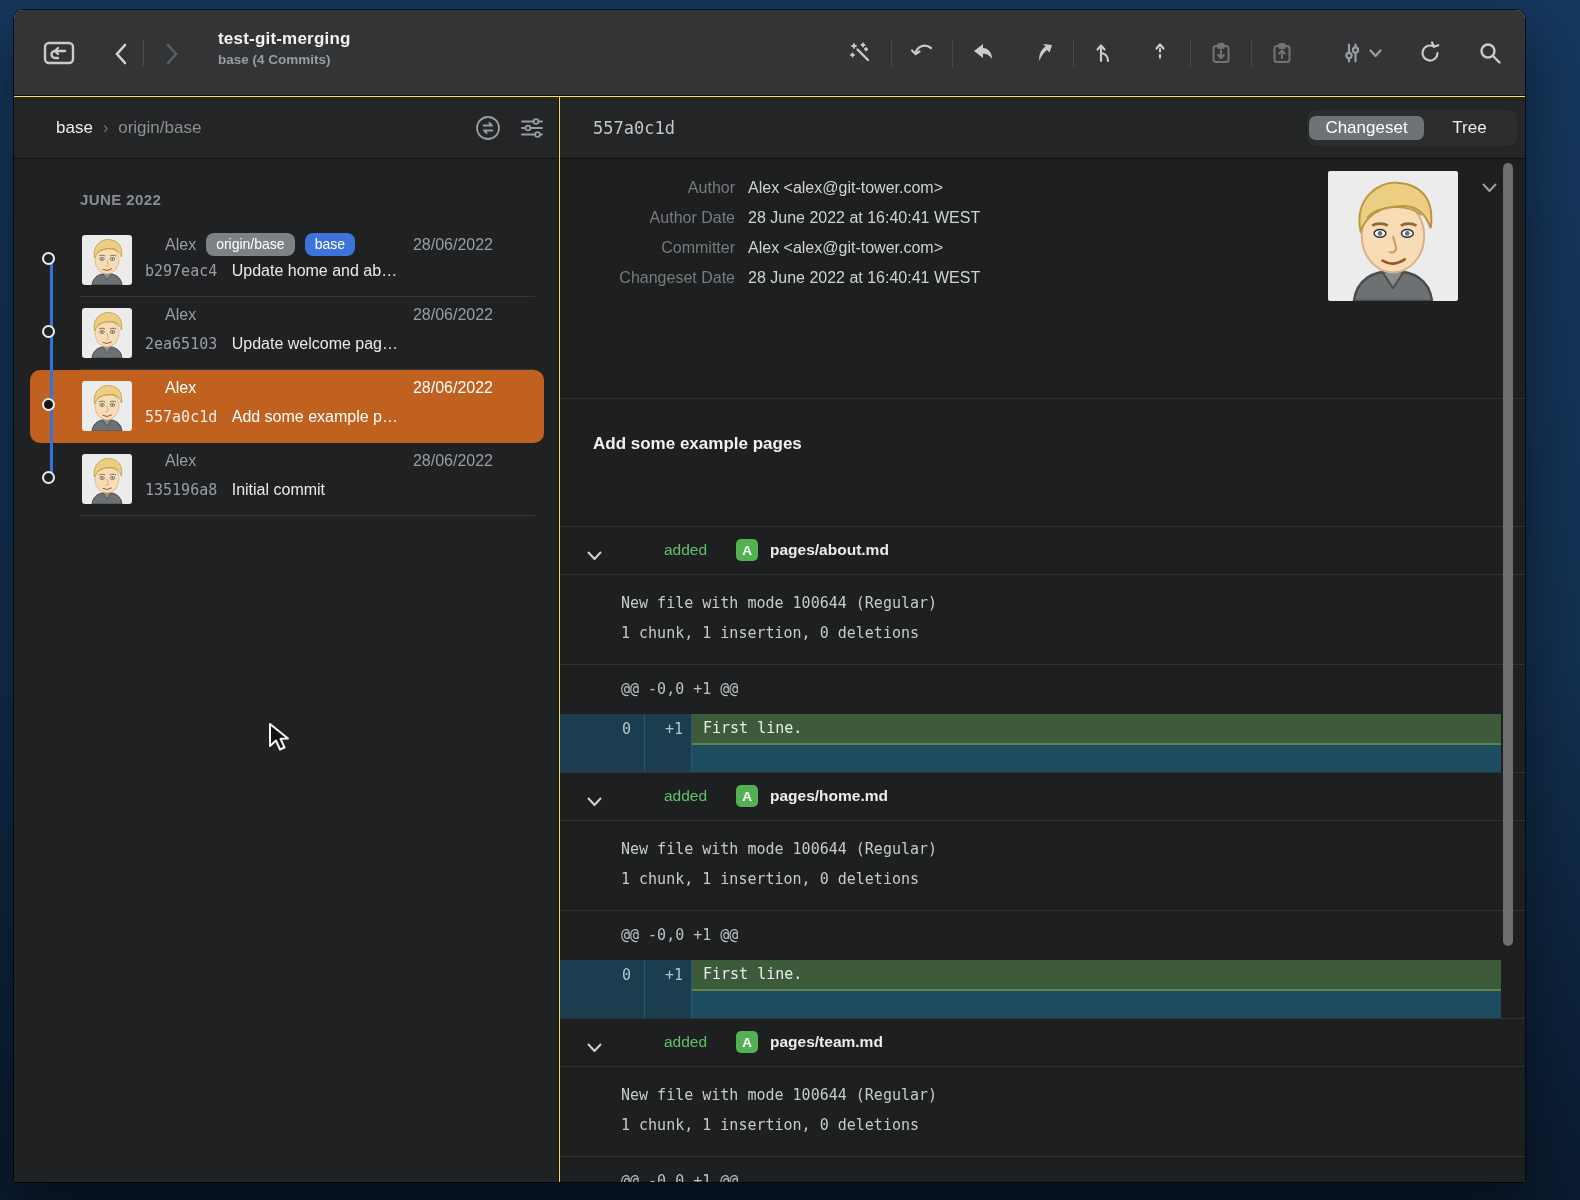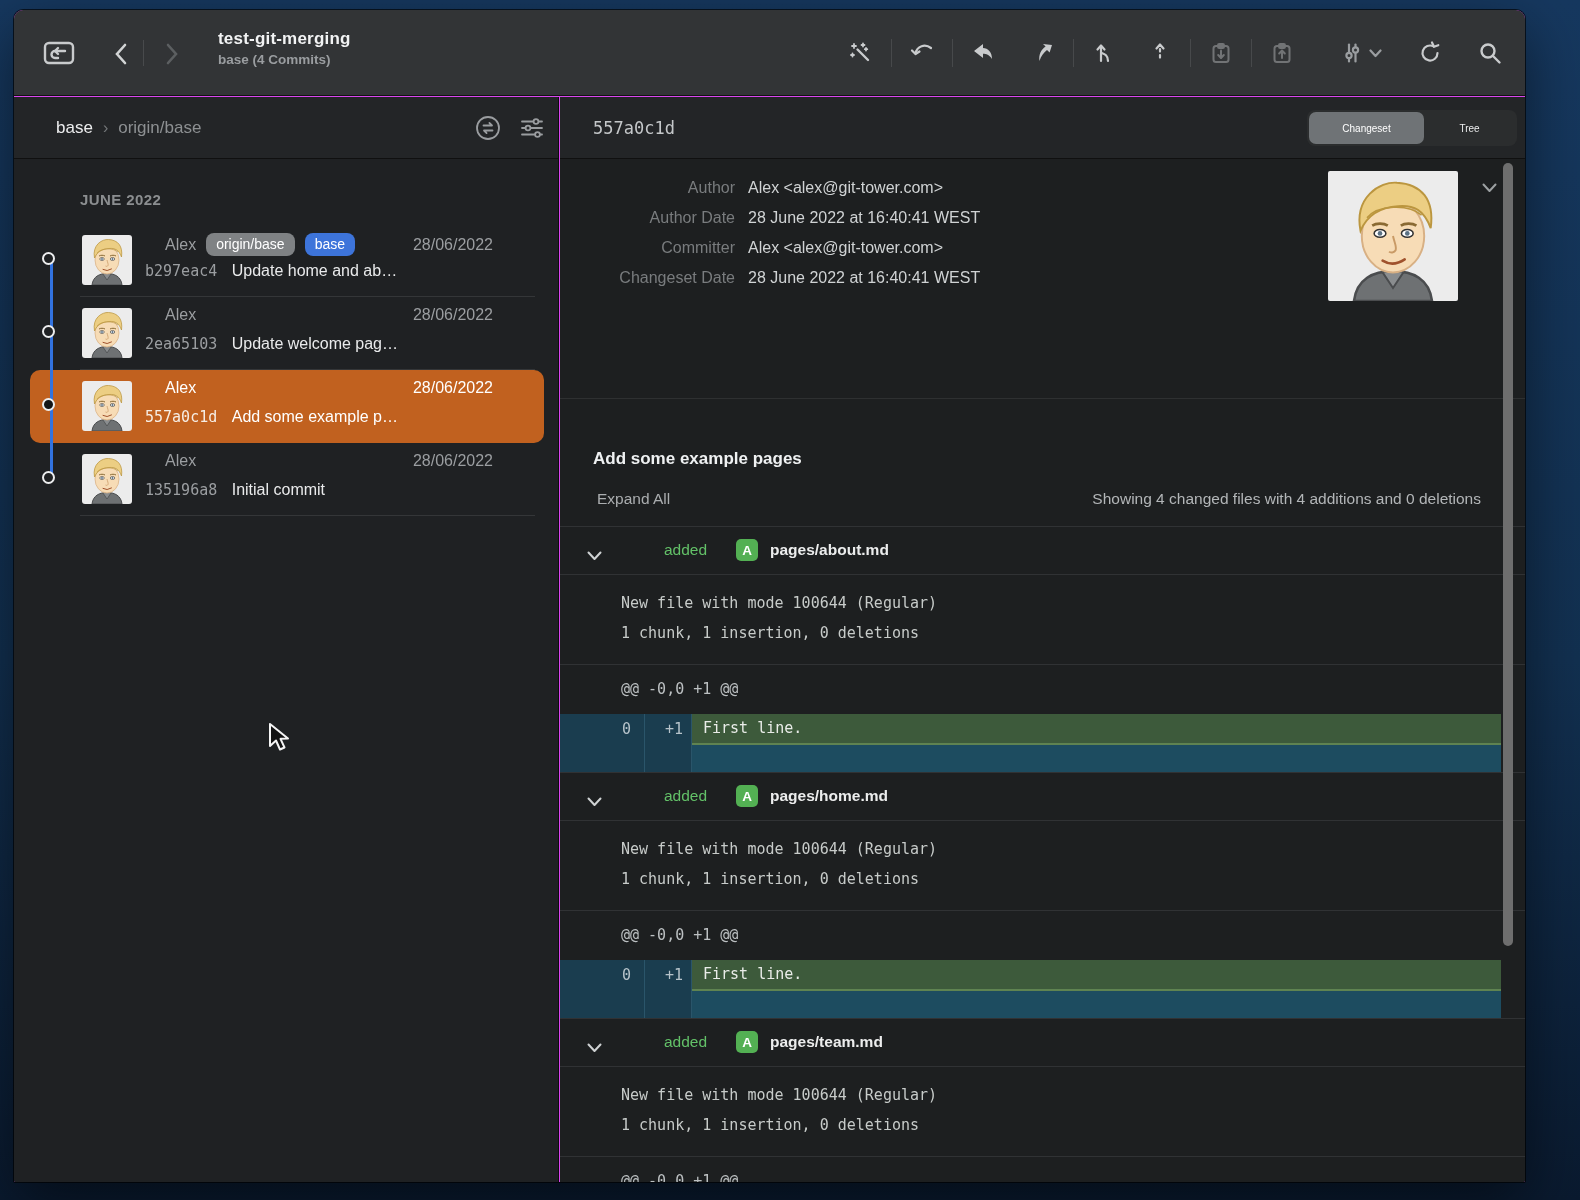--- a/index.html
+++ b/index.html
@@ -6,21 +6,21 @@
   html,body { width:1580px; height:1200px; overflow:hidden; }
   body {
     font-family:"Liberation Sans", sans-serif;
     background:linear-gradient(180deg,#16385f 0%, #123050 55%, #0a1a2f 100%);
     position:relative; color:#e8e9ea;
   }
   .mono { font-family:"DejaVu Sans Mono", monospace; }
 
   .window {
     position:absolute; left:14px; top:10px; width:1511px; height:1172px;
-    background:#d946ef; border-radius:9px 9px 1px 1px; overflow:hidden;
+    background:#fde047; border-radius:9px 9px 1px 1px; overflow:hidden;
     box-shadow:0 0 0 1px rgba(0,0,0,.65), 0 20px 60px rgba(0,0,0,.5);
   }
 
   
   .titlebar { position:absolute; top:0; left:0; right:0; height:86px; background:#323436; border-bottom:1px solid #121212; }
   .tb-icon { display:inline-flex; align-items:center; justify-content:center; }
   .tb-icon svg { display:block; }
   .folder-btn { position:absolute; left:28px; top:29px; }
   .nav-back { position:absolute; left:100px; top:33px; }
   .nav-sep  { position:absolute; left:129px; top:30px; width:1px; height:26px; background:#484a4c; }
@@ -64,34 +64,34 @@
   .commit-row.selected .hash { color:#f6ede4; }
   .badge { font-size:14px; line-height:1; padding:4px 10px 5px; border-radius:8px; color:#fff; white-space:nowrap; }
   .badge.remote { background:#7f8284; }
   .badge.local  { background:#3d74da; }
 
   
   .panel { position:absolute; top:87px; left:546px; right:0; bottom:0; background:#1d1f20; }
   .panel-header { position:relative; height:62px; background:#232527; border-bottom:1px solid #101010; }
   .commit-ref { position:absolute; left:33px; top:0; height:62px; display:flex; align-items:center; font-size:17px; color:#c4c7c9; }
   .segmented { position:absolute; right:8px; top:13px; width:210px; height:36px; background:#2b2d2e; border-radius:8px; display:flex; align-items:center; padding:2px; }
-  .seg { height:32px; display:flex; align-items:center; justify-content:center; font-size:10px; border-radius:7px; }
+  .seg { height:24px; display:flex; align-items:center; justify-content:center; font-size:17px; border-radius:7px; }
   .seg.on { width:115px; background:#6f7376; color:#ffffff; }
   .seg.off { flex:1; color:#ecedee; }
 
   .meta-section { position:absolute; top:62px; left:0; right:0; height:240px; border-bottom:1px solid #2e3031; }
   .meta-rows { padding-top:14px; }
   .meta-row { display:flex; height:30px; align-items:center; font-size:16px; }
   .meta-row .lbl { width:175px; text-align:right; color:#797c7e; }
   .meta-row .val { margin-left:13px; color:#d0d3d4; }
   .big-avatar { position:absolute; right:67px; top:12px; width:130px; height:130px; border-radius:2px; overflow:hidden; }
   .avatar-chevron { position:absolute; right:28px; top:20px; }
 
   .msg-section { position:absolute; top:303px; left:0; right:0; height:126px; }
-  .msg-title { position:absolute; left:33px; top:49px; font-size:17px; font-weight:bold; color:#eff1f2; }
+  .msg-title { position:absolute; left:33px; top:34px; font-size:17px; font-weight:bold; color:#eff1f2; }
   .expand-row { position:absolute; left:37px; right:44px; top:90px; display:flex; justify-content:space-between; font-size:15.5px; }
   .expand-link { color:#aaadaf; }
   .summary-text { color:#b3b6b8; }
 
   .files { position:absolute; top:429px; left:0; right:0; bottom:0; overflow:hidden; border-top:1px solid #303234; }
   .file-header { position:relative; height:48px; border-bottom:1px solid #303234; }
   .fh-chevron { position:absolute; left:27px; top:20px; }
   .fh-status { position:absolute; left:104px; top:14px; font-size:15.5px; color:#63c168; }
   .fh-badge { position:absolute; left:176px; top:12px; width:22px; height:22px; background:#53b053; border-radius:5px; color:#fff; font-size:13.5px; font-weight:bold; display:flex; align-items:center; justify-content:center; }
   .fh-name { position:absolute; left:210px; top:14px; font-size:15.5px; color:#eceded;font-weight:bold; }
@@ -377,24 +377,20 @@
           </svg></span>
       <span class="avatar-chevron">
         <svg width="15" height="10" viewBox="0 0 15 10" fill="none" stroke="#9ca0a2" stroke-width="2" stroke-linecap="round" stroke-linejoin="round">
             <path d="M1.5 1.5 L7.5 8 L13.5 1.5"></path>
           </svg>
       </span>
     </div>
 
     <div class="msg-section">
       <div class="msg-title">Add some example pages</div>
-      <div class="expand-row">
-        <span class="expand-link">Expand All</span>
-        <span class="summary-text">Showing 4 changed files with 4 additions and 0 deletions</span>
-      </div>
     </div>
 
     <div class="files">
 
       <section>
         <div class="file-header">
           <span class="fh-chevron">
             <svg width="15" height="10" viewBox="0 0 15 10" fill="none" stroke="#cfd2d3" stroke-width="2" stroke-linecap="round" stroke-linejoin="round">
                 <path d="M1.5 1.5 L7.5 8 L13.5 1.5"></path>
               </svg>

